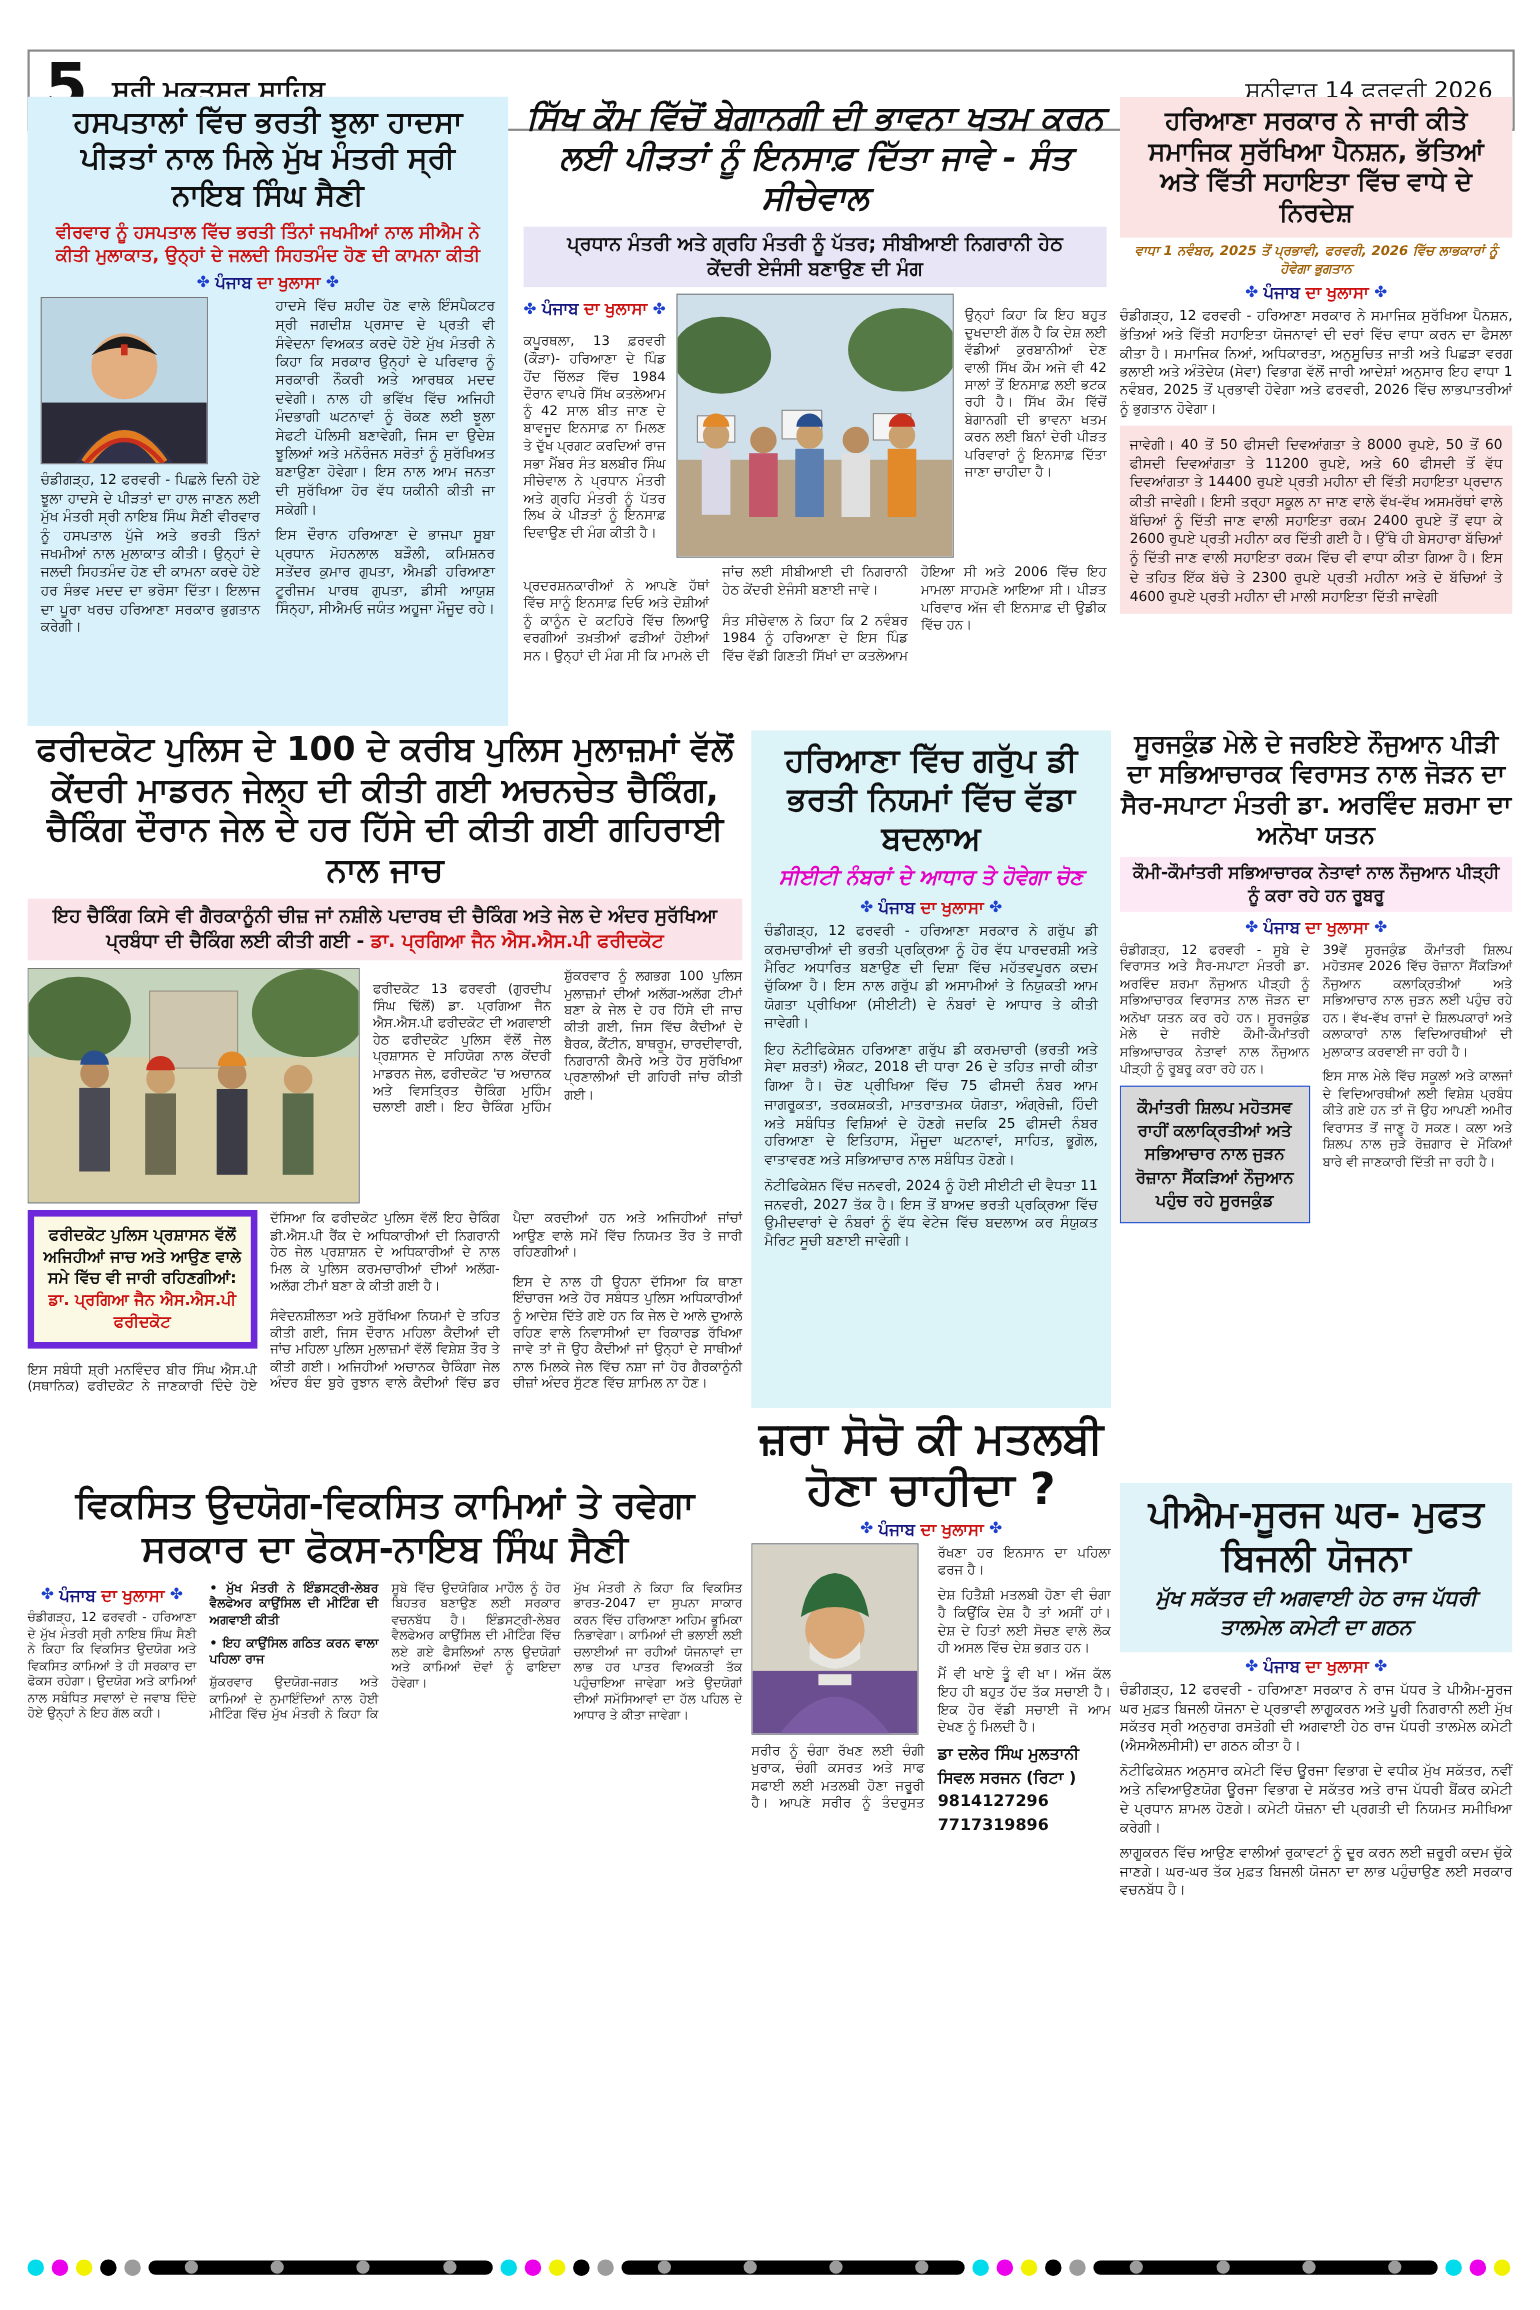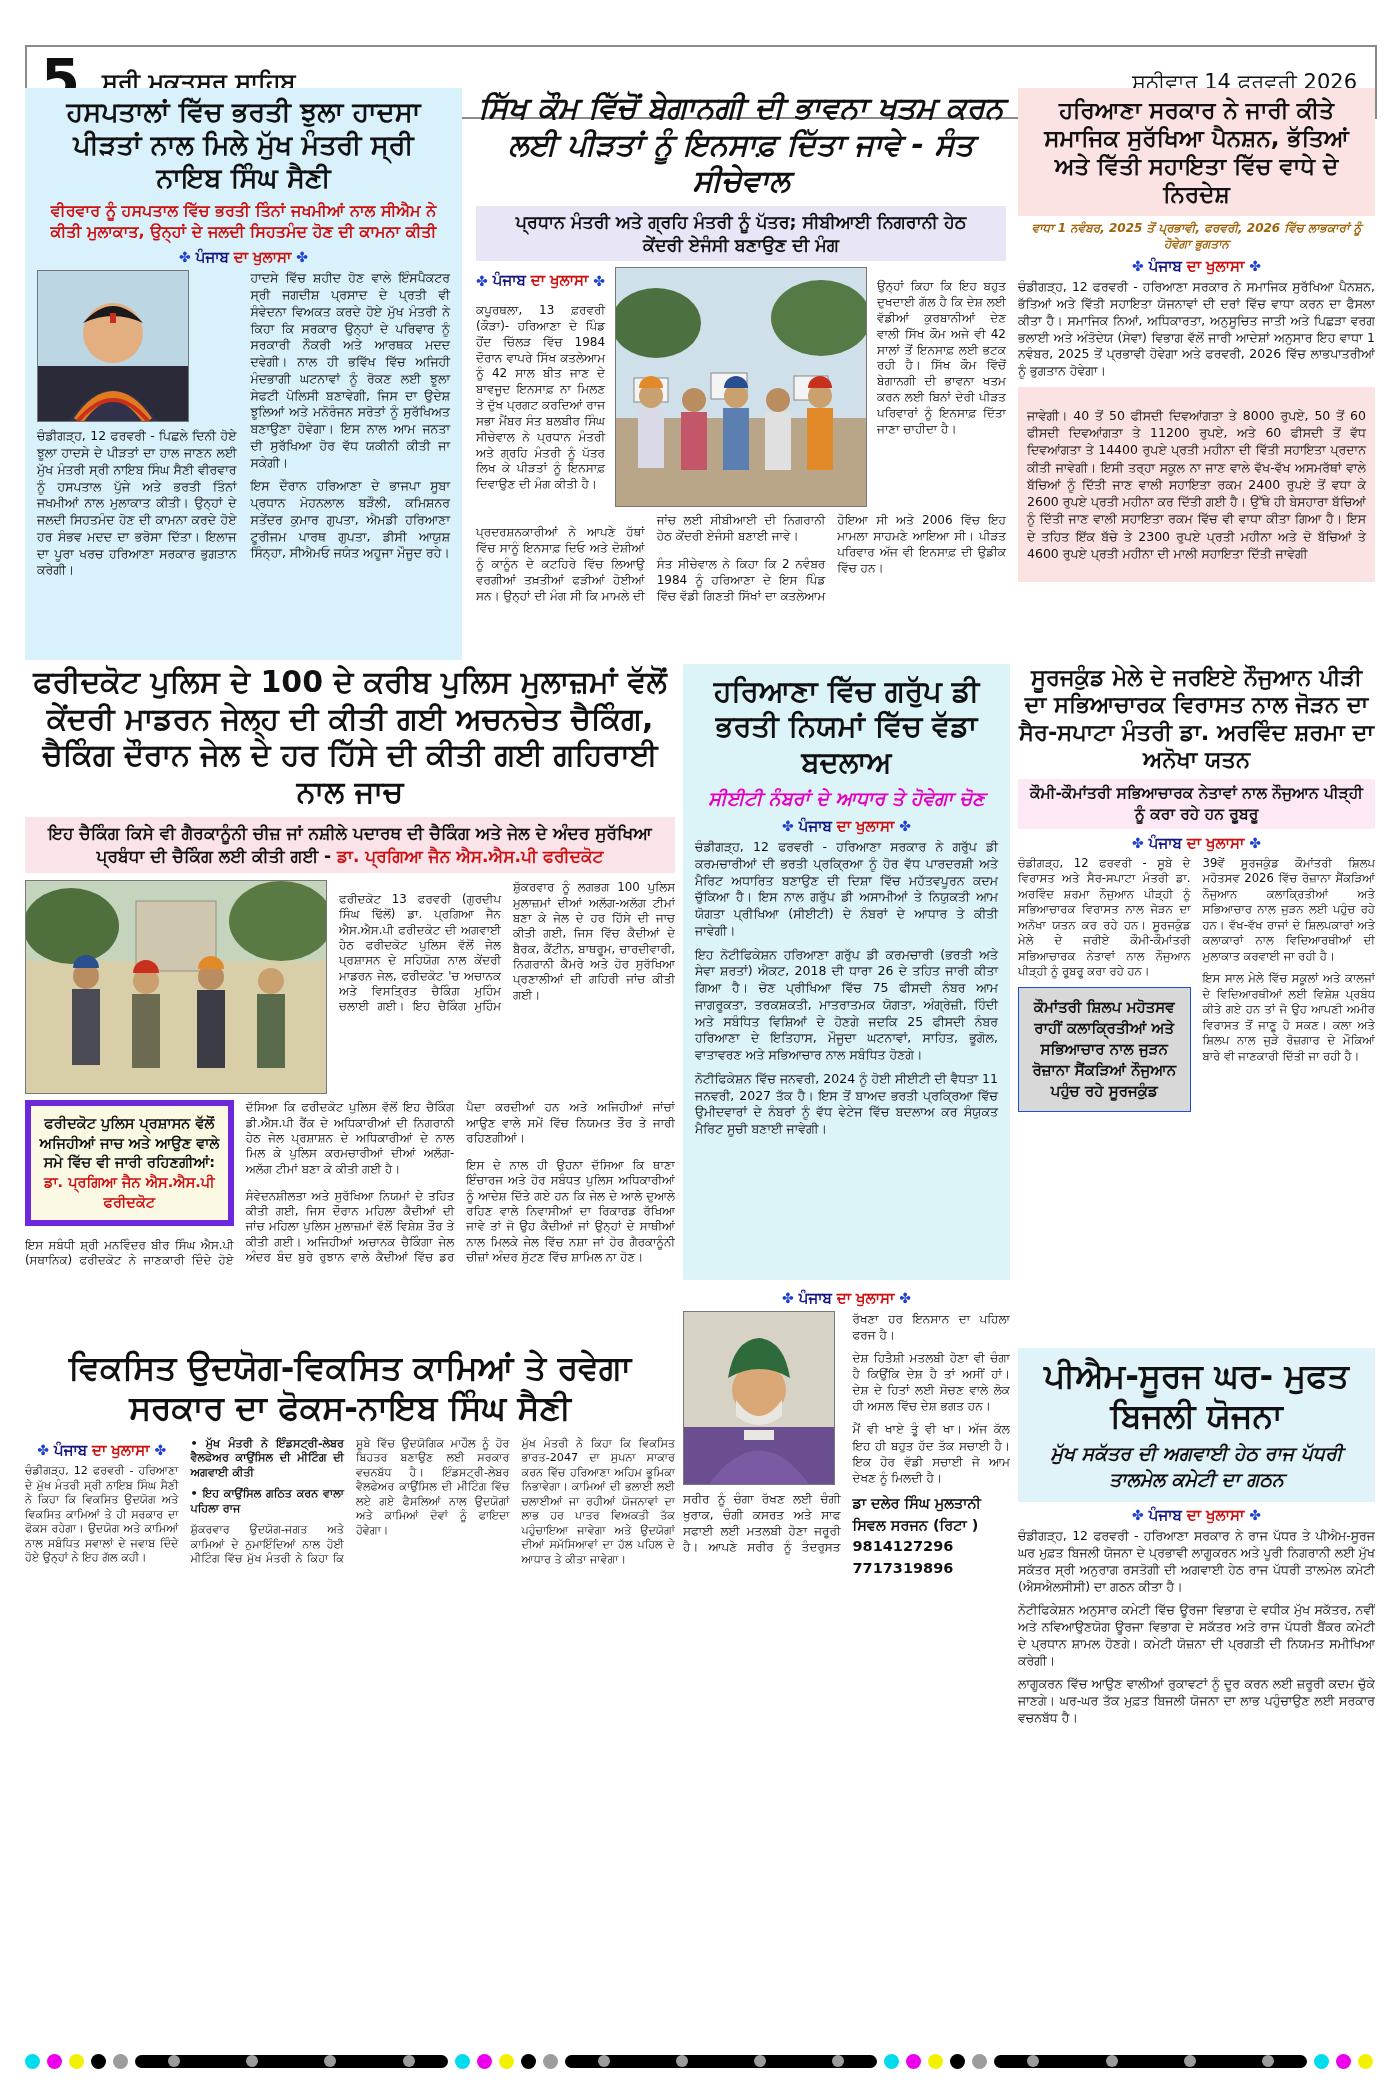--- a/index.html
+++ b/index.html
@@ -41,21 +41,21 @@
   .b-col{flex:1;font-size:12px;text-align:justify;line-height:1.32;}
   .b-photo{width:250px;height:238px;flex:0 0 auto;}
   .b-low{column-count:3;column-gap:12px;font-size:12px;text-align:justify;line-height:1.32;}
   
   #artC{left:1018px;top:88px;width:357px;height:572px;}
   #artC .hlbox{background:#fbe3e3;padding:8px 6px;}
   #artC .hl{font-size:23px;}
   #artC .sub{color:#a16207;font-weight:bold;font-style:italic;font-size:12px;text-align:center;
              margin:5px 0;line-height:1.3;}
   #artC .body{font-size:12.5px;margin-top:4px;}
-  #artC .cbox{background:#fbe3e3;padding:20px 9px;font-size:12.5px;text-align:justify;
+  #artC .cbox{background:#fbe3e3;padding:8px 9px;font-size:12.5px;text-align:justify;
               line-height:1.38;margin-top:6px;}
   
   #artD{left:25px;top:664px;width:650px;height:680px;}
   #artD .hl{font-size:30px;}
   #artD .sub{background:#fbe3ea;font-weight:bold;font-size:17px;text-align:center;
              padding:5px 14px;margin:7px 0;line-height:1.35;}
   #artD .sub .nm{color:#cc1111;}
   .d-mid{display:flex;gap:12px;margin-bottom:6px;}
   .d-photo{width:300px;height:212px;flex:0 0 auto;}
   .d-side{flex:1;column-count:2;column-gap:12px;font-size:11.8px;text-align:justify;line-height:1.3;}
@@ -303,20 +303,21 @@
       </div>
       <p>ਚੰਡੀਗੜ੍ਹ, 12 ਫਰਵਰੀ - ਹਰਿਆਣਾ ਦੇ ਮੁੱਖ ਮੰਤਰੀ ਸ੍ਰੀ ਨਾਇਬ ਸਿੰਘ ਸੈਣੀ ਨੇ ਕਿਹਾ ਕਿ ਵਿਕਸਿਤ ਉਦਯੋਗ ਅਤੇ ਵਿਕਸਿਤ ਕਾਮਿਆਂ ਤੇ ਹੀ ਸਰਕਾਰ ਦਾ ਫੋਕਸ ਰਹੇਗਾ। ਉਦਯੋਗ ਅਤੇ ਕਾਮਿਆਂ ਨਾਲ ਸਬੰਧਿਤ ਸਵਾਲਾਂ ਦੇ ਜਵਾਬ ਦਿੰਦੇ ਹੋਏ ਉਨ੍ਹਾਂ ਨੇ ਇਹ ਗੱਲ ਕਹੀ।</p>
       <p class="bullet">ਮੁੱਖ ਮੰਤਰੀ ਨੇ ਇੰਡਸਟ੍ਰੀ-ਲੇਬਰ ਵੈਲਫੇਅਰ ਕਾਉਂਸਿਲ ਦੀ ਮੀਟਿੰਗ ਦੀ ਅਗਵਾਈ ਕੀਤੀ</p>
       <p class="bullet">ਇਹ ਕਾਉਂਸਿਲ ਗਠਿਤ ਕਰਨ ਵਾਲਾ ਪਹਿਲਾ ਰਾਜ</p>
       <p>ਸ਼ੁੱਕਰਵਾਰ ਉਦਯੋਗ-ਜਗਤ ਅਤੇ ਕਾਮਿਆਂ ਦੇ ਨੁਮਾਇੰਦਿਆਂ ਨਾਲ ਹੋਈ ਮੀਟਿੰਗ ਵਿੱਚ ਮੁੱਖ ਮੰਤਰੀ ਨੇ ਕਿਹਾ ਕਿ ਸੂਬੇ ਵਿੱਚ ਉਦਯੋਗਿਕ ਮਾਹੌਲ ਨੂੰ ਹੋਰ ਬਿਹਤਰ ਬਣਾਉਣ ਲਈ ਸਰਕਾਰ ਵਚਨਬੱਧ ਹੈ। ਇੰਡਸਟ੍ਰੀ-ਲੇਬਰ ਵੈਲਫੇਅਰ ਕਾਉਂਸਿਲ ਦੀ ਮੀਟਿੰਗ ਵਿੱਚ ਲਏ ਗਏ ਫੈਸਲਿਆਂ ਨਾਲ ਉਦਯੋਗਾਂ ਅਤੇ ਕਾਮਿਆਂ ਦੋਵਾਂ ਨੂੰ ਫਾਇਦਾ ਹੋਵੇਗਾ।</p>
       <p>ਮੁੱਖ ਮੰਤਰੀ ਨੇ ਕਿਹਾ ਕਿ ਵਿਕਸਿਤ ਭਾਰਤ-2047 ਦਾ ਸੁਪਨਾ ਸਾਕਾਰ ਕਰਨ ਵਿੱਚ ਹਰਿਆਣਾ ਅਹਿਮ ਭੂਮਿਕਾ ਨਿਭਾਵੇਗਾ। ਕਾਮਿਆਂ ਦੀ ਭਲਾਈ ਲਈ ਚਲਾਈਆਂ ਜਾ ਰਹੀਆਂ ਯੋਜਨਾਵਾਂ ਦਾ ਲਾਭ ਹਰ ਪਾਤਰ ਵਿਅਕਤੀ ਤੱਕ ਪਹੁੰਚਾਇਆ ਜਾਵੇਗਾ ਅਤੇ ਉਦਯੋਗਾਂ ਦੀਆਂ ਸਮੱਸਿਆਵਾਂ ਦਾ ਹੱਲ ਪਹਿਲ ਦੇ ਆਧਾਰ ਤੇ ਕੀਤਾ ਜਾਵੇਗਾ।</p>
     </div>
   </div>
 
   <div class="art" id="artH">
+    <div class="hl">ਜ਼ਰਾ ਸੋਚੋ ਕੀ ਮਤਲਬੀ ਹੋਣਾ ਚਾਹੀਦਾ ?</div>
     <div class="byline">
       <span class="st">✤</span>
       <span class="w1">ਪੰਜਾਬ</span>
       <span class="w2">ਦਾ</span>
       <span class="w3">ਖੁਲਾਸਾ</span>
       <span class="st">✤</span>
     </div>
     <div class="body">
       <svg class="photo h-photo" width="150" height="172" viewBox="0 0 150 172">
         <rect width="150" height="172" fill="#d7d2c6"></rect>

